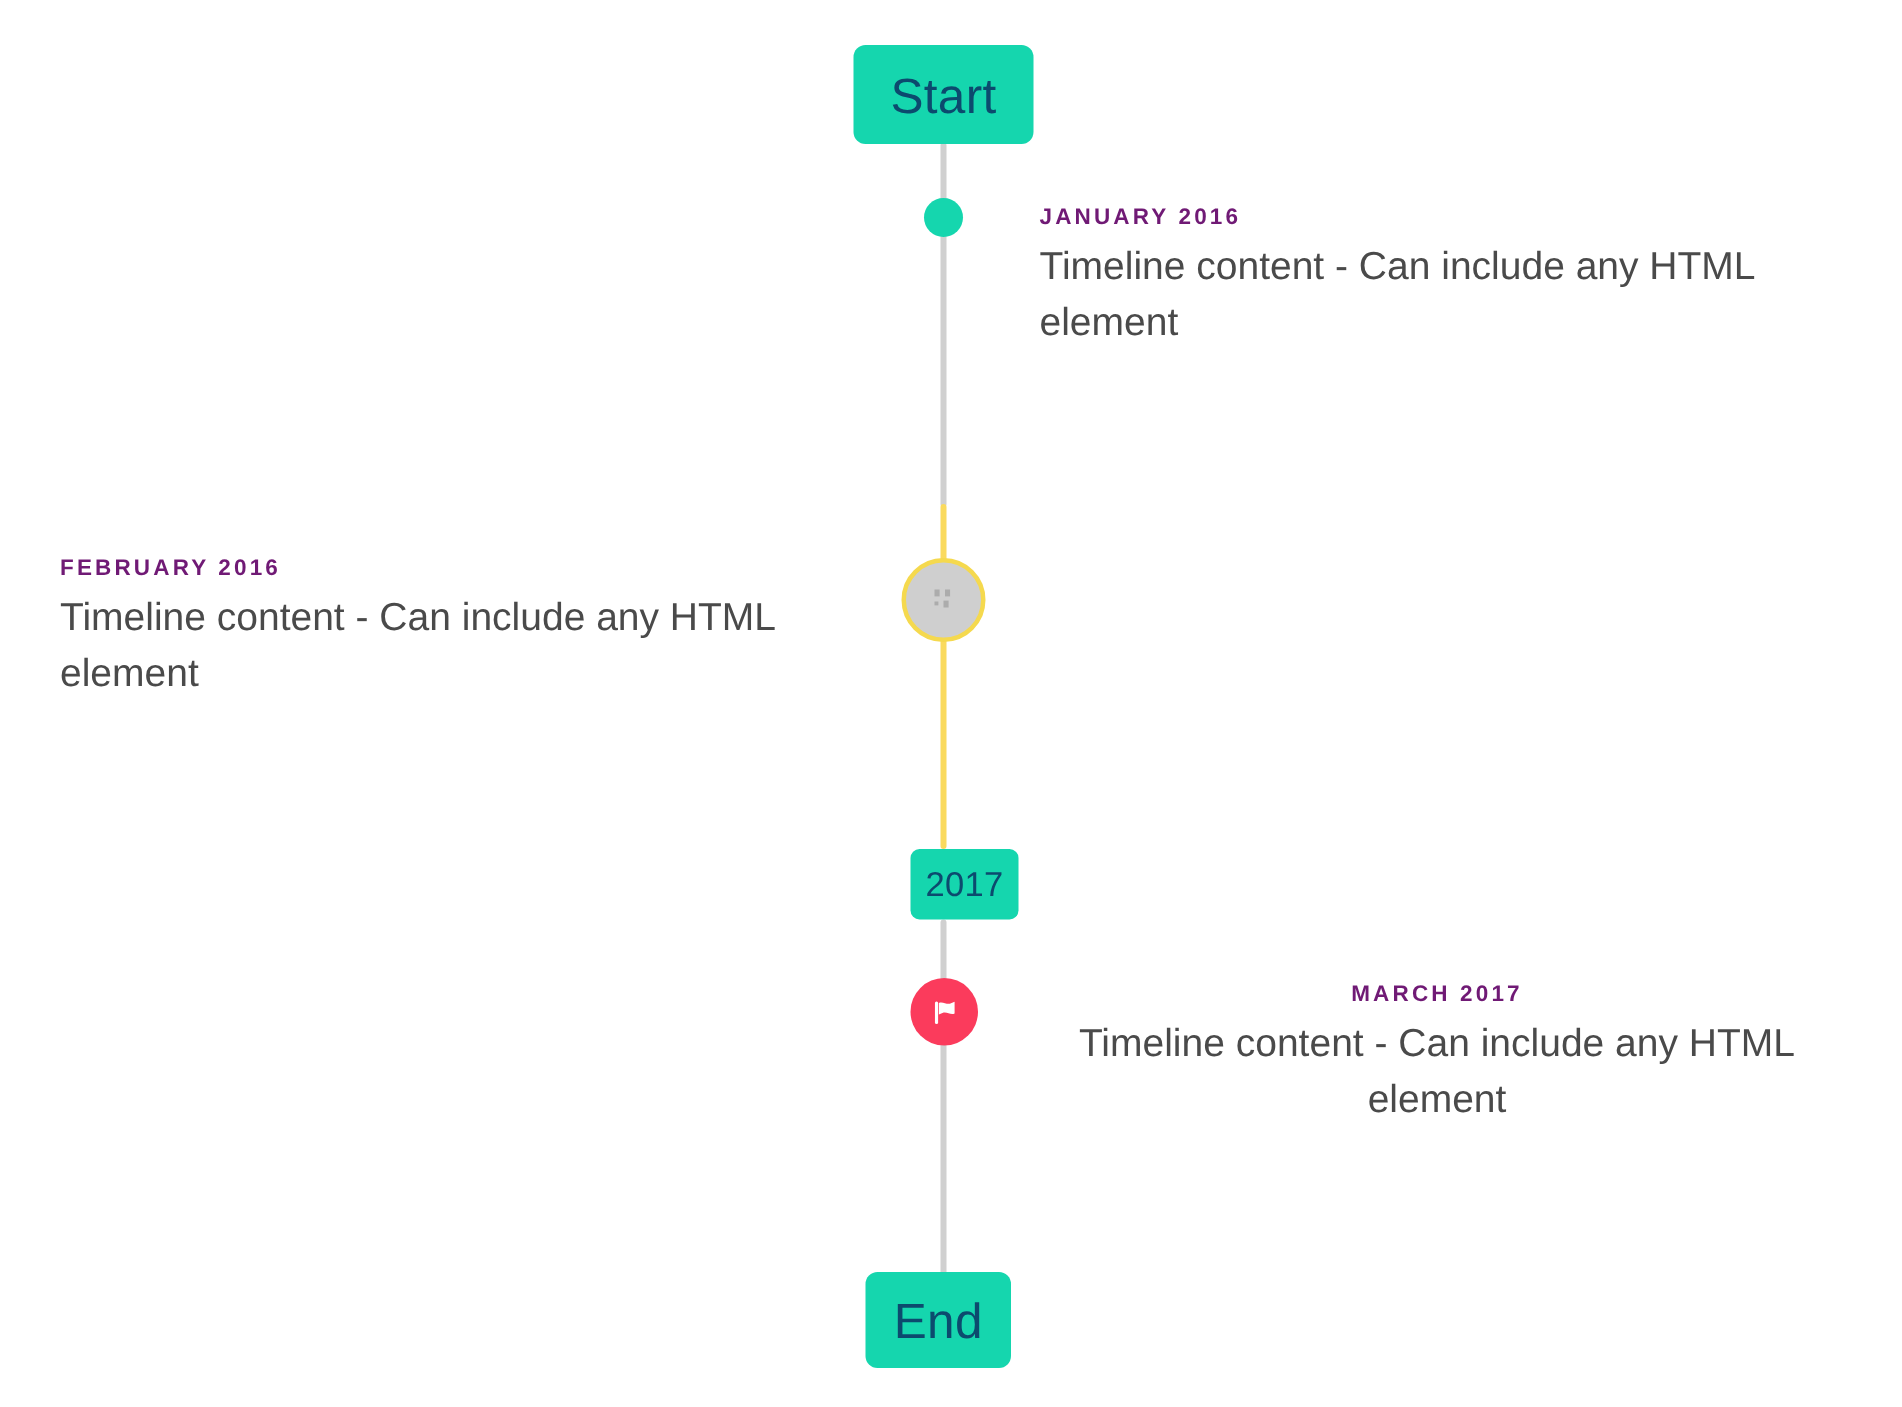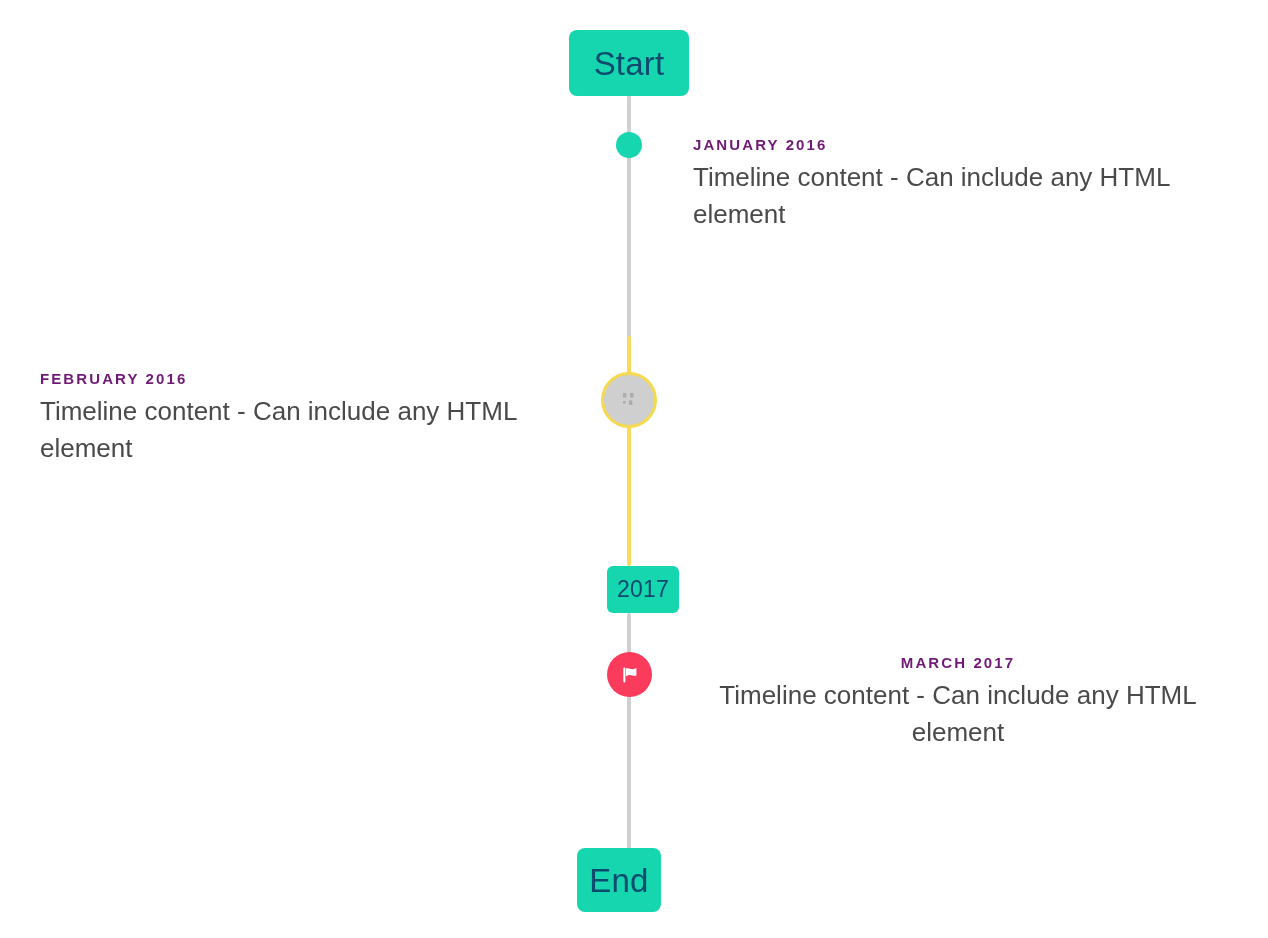--- a/index.html
+++ b/index.html
@@ -43,21 +43,21 @@
     line-height: 1;
     user-select: none;
   }
   .cap-start {
     left: 569px; top: 30px;
     width: 120px; height: 66px;
     font-size: 33px;
   }
   .cap-end {
     left: 577px; top: 848px;
-    width: 84px; height: 64px;
+    width: 97px; height: 64px;
     font-size: 33px;
   }
   .cap-year {
     left: 584px; top: 566px;
     width: 72px; height: 47px;
     font-size: 23px;
     border-radius: 6px;
     margin-left: 23px;
   }
 

